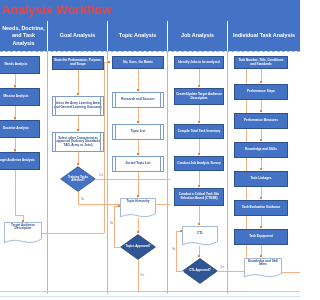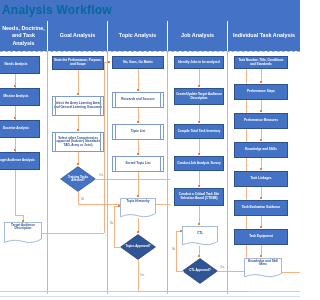--- a/index.html
+++ b/index.html
@@ -11,21 +11,21 @@
   }
   #root{position:relative;width:300px;height:300px;overflow:hidden;background:#fff;}
 
   
   .title-bar{
     position:absolute;left:-14px;top:0;width:314px;height:21px;
     background:#4472C4;
   }
   .title-text{
     position:absolute;left:2px;top:3px;
-    color:#0369a1;font-size:12px;font-weight:bold;letter-spacing:.2px;
+    color:#ef4444;font-size:12px;font-weight:bold;letter-spacing:.2px;
     white-space:nowrap;
   }
 
   
   .lane-head-band{
     position:absolute;left:0;top:21px;width:300px;height:30px;
     background:#4472C4;
   }
   .lane-head{
     position:absolute;top:21px;height:30px;

